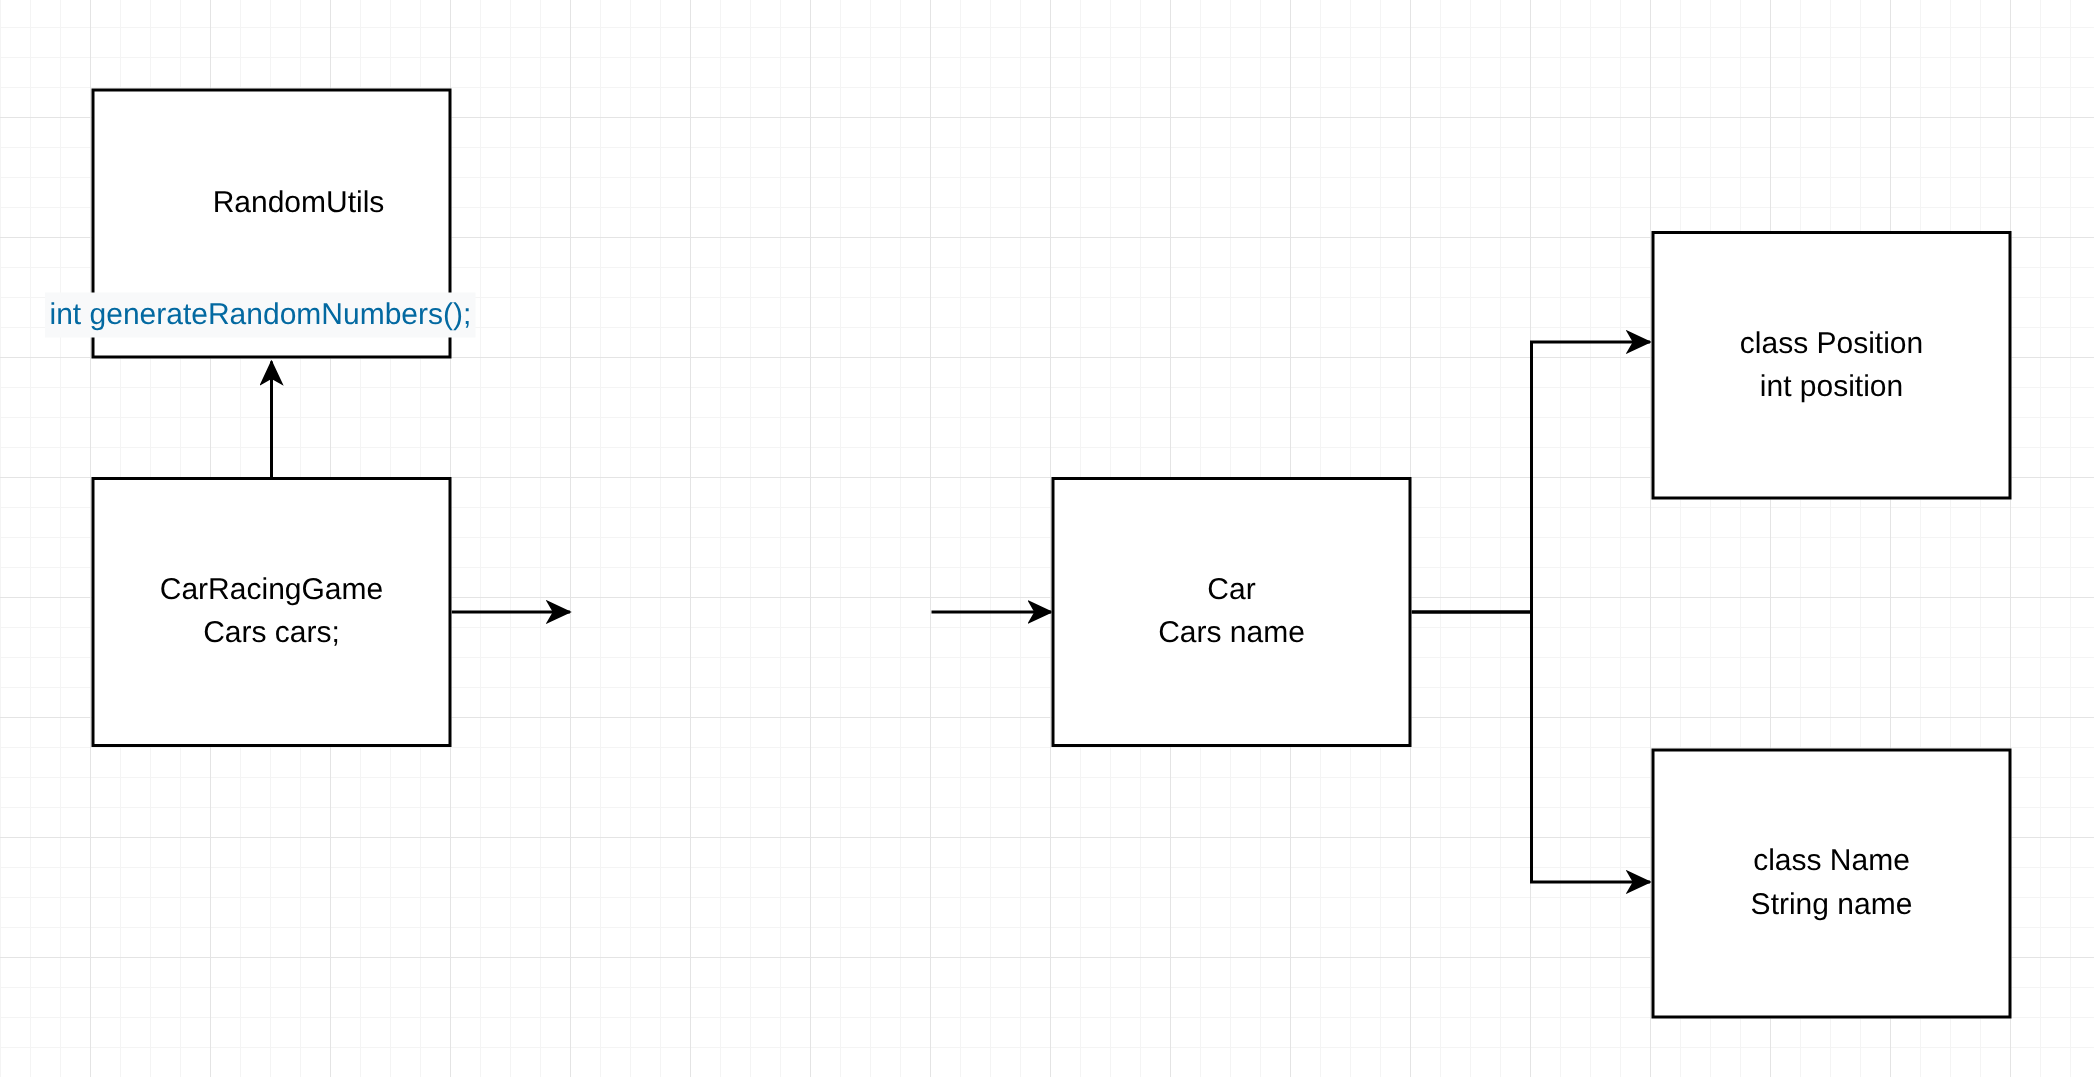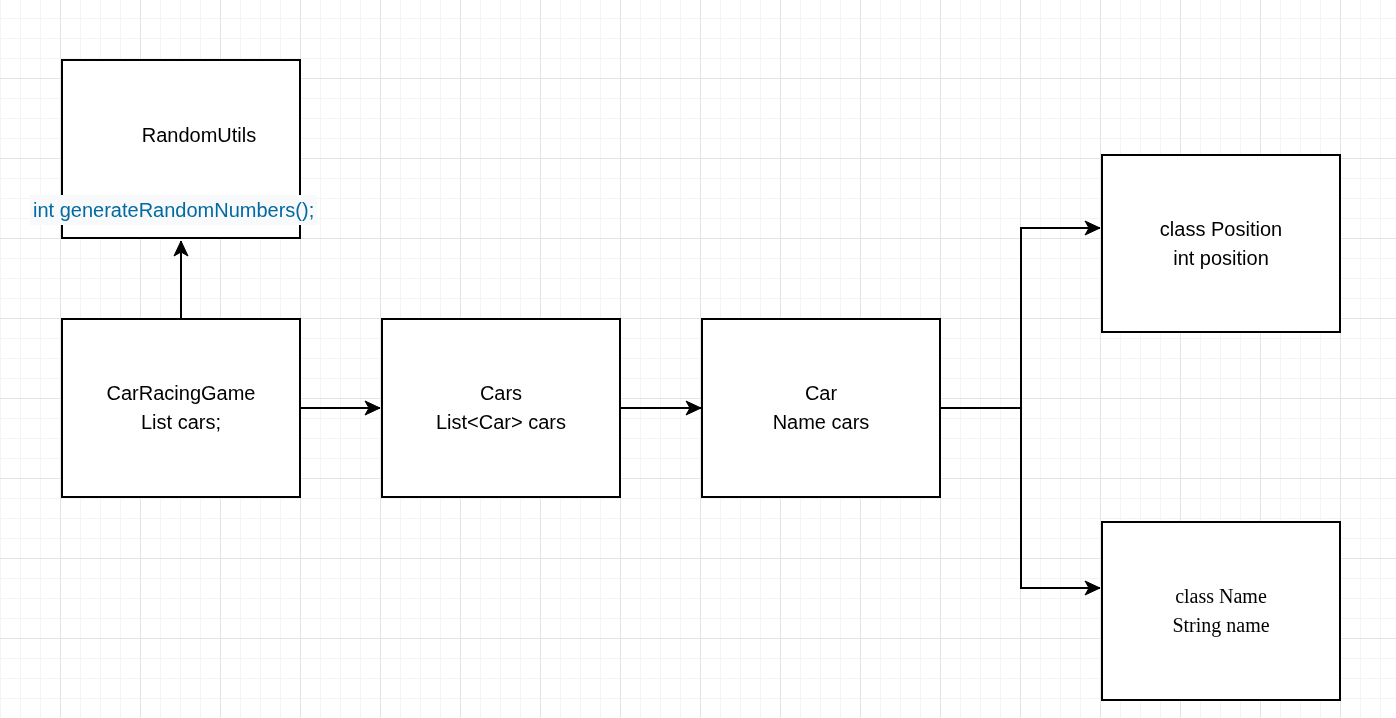--- a/index.html
+++ b/index.html
@@ -76,36 +76,32 @@
   </svg>
 
   <div class="node" id="node-randomutils" style="left:61px; top:59px; height:180px;">
     <div class="line">RandomUtils</div>
   </div>
 
   <div class="floating-label">int generateRandomNumbers();</div>
 
   <div class="node" style="left:61px; top:318px;">
     <div class="line">CarRacingGame</div>
-    <div class="line">List cars;</div>
+    <div class="line">Cars cars;</div>
   </div>
 
-  <div class="node" style="left:381px; top:318px;">
-    <div class="line">Cars</div>
-    <div class="line">List&lt;Car&gt; cars</div>
-  </div>
 
   <div class="node" style="left:701px; top:318px;">
     <div class="line">Car</div>
-    <div class="line">Name cars</div>
+    <div class="line">Cars name</div>
   </div>
 
   <div class="node" style="left:1101px; top:139px; height:179px;margin-top:15px;">
     <div class="line">class Position</div>
     <div class="line">int position</div>
   </div>
 
-  <div class="node" style="left:1101px; top:521px;font-family:Liberation Serif, serif;">
+  <div class="node" style="left:1101px; top:499px;">
     <div class="line">class Name</div>
     <div class="line">String name</div>
   </div>
 
 </div>
 
 </body></html>

